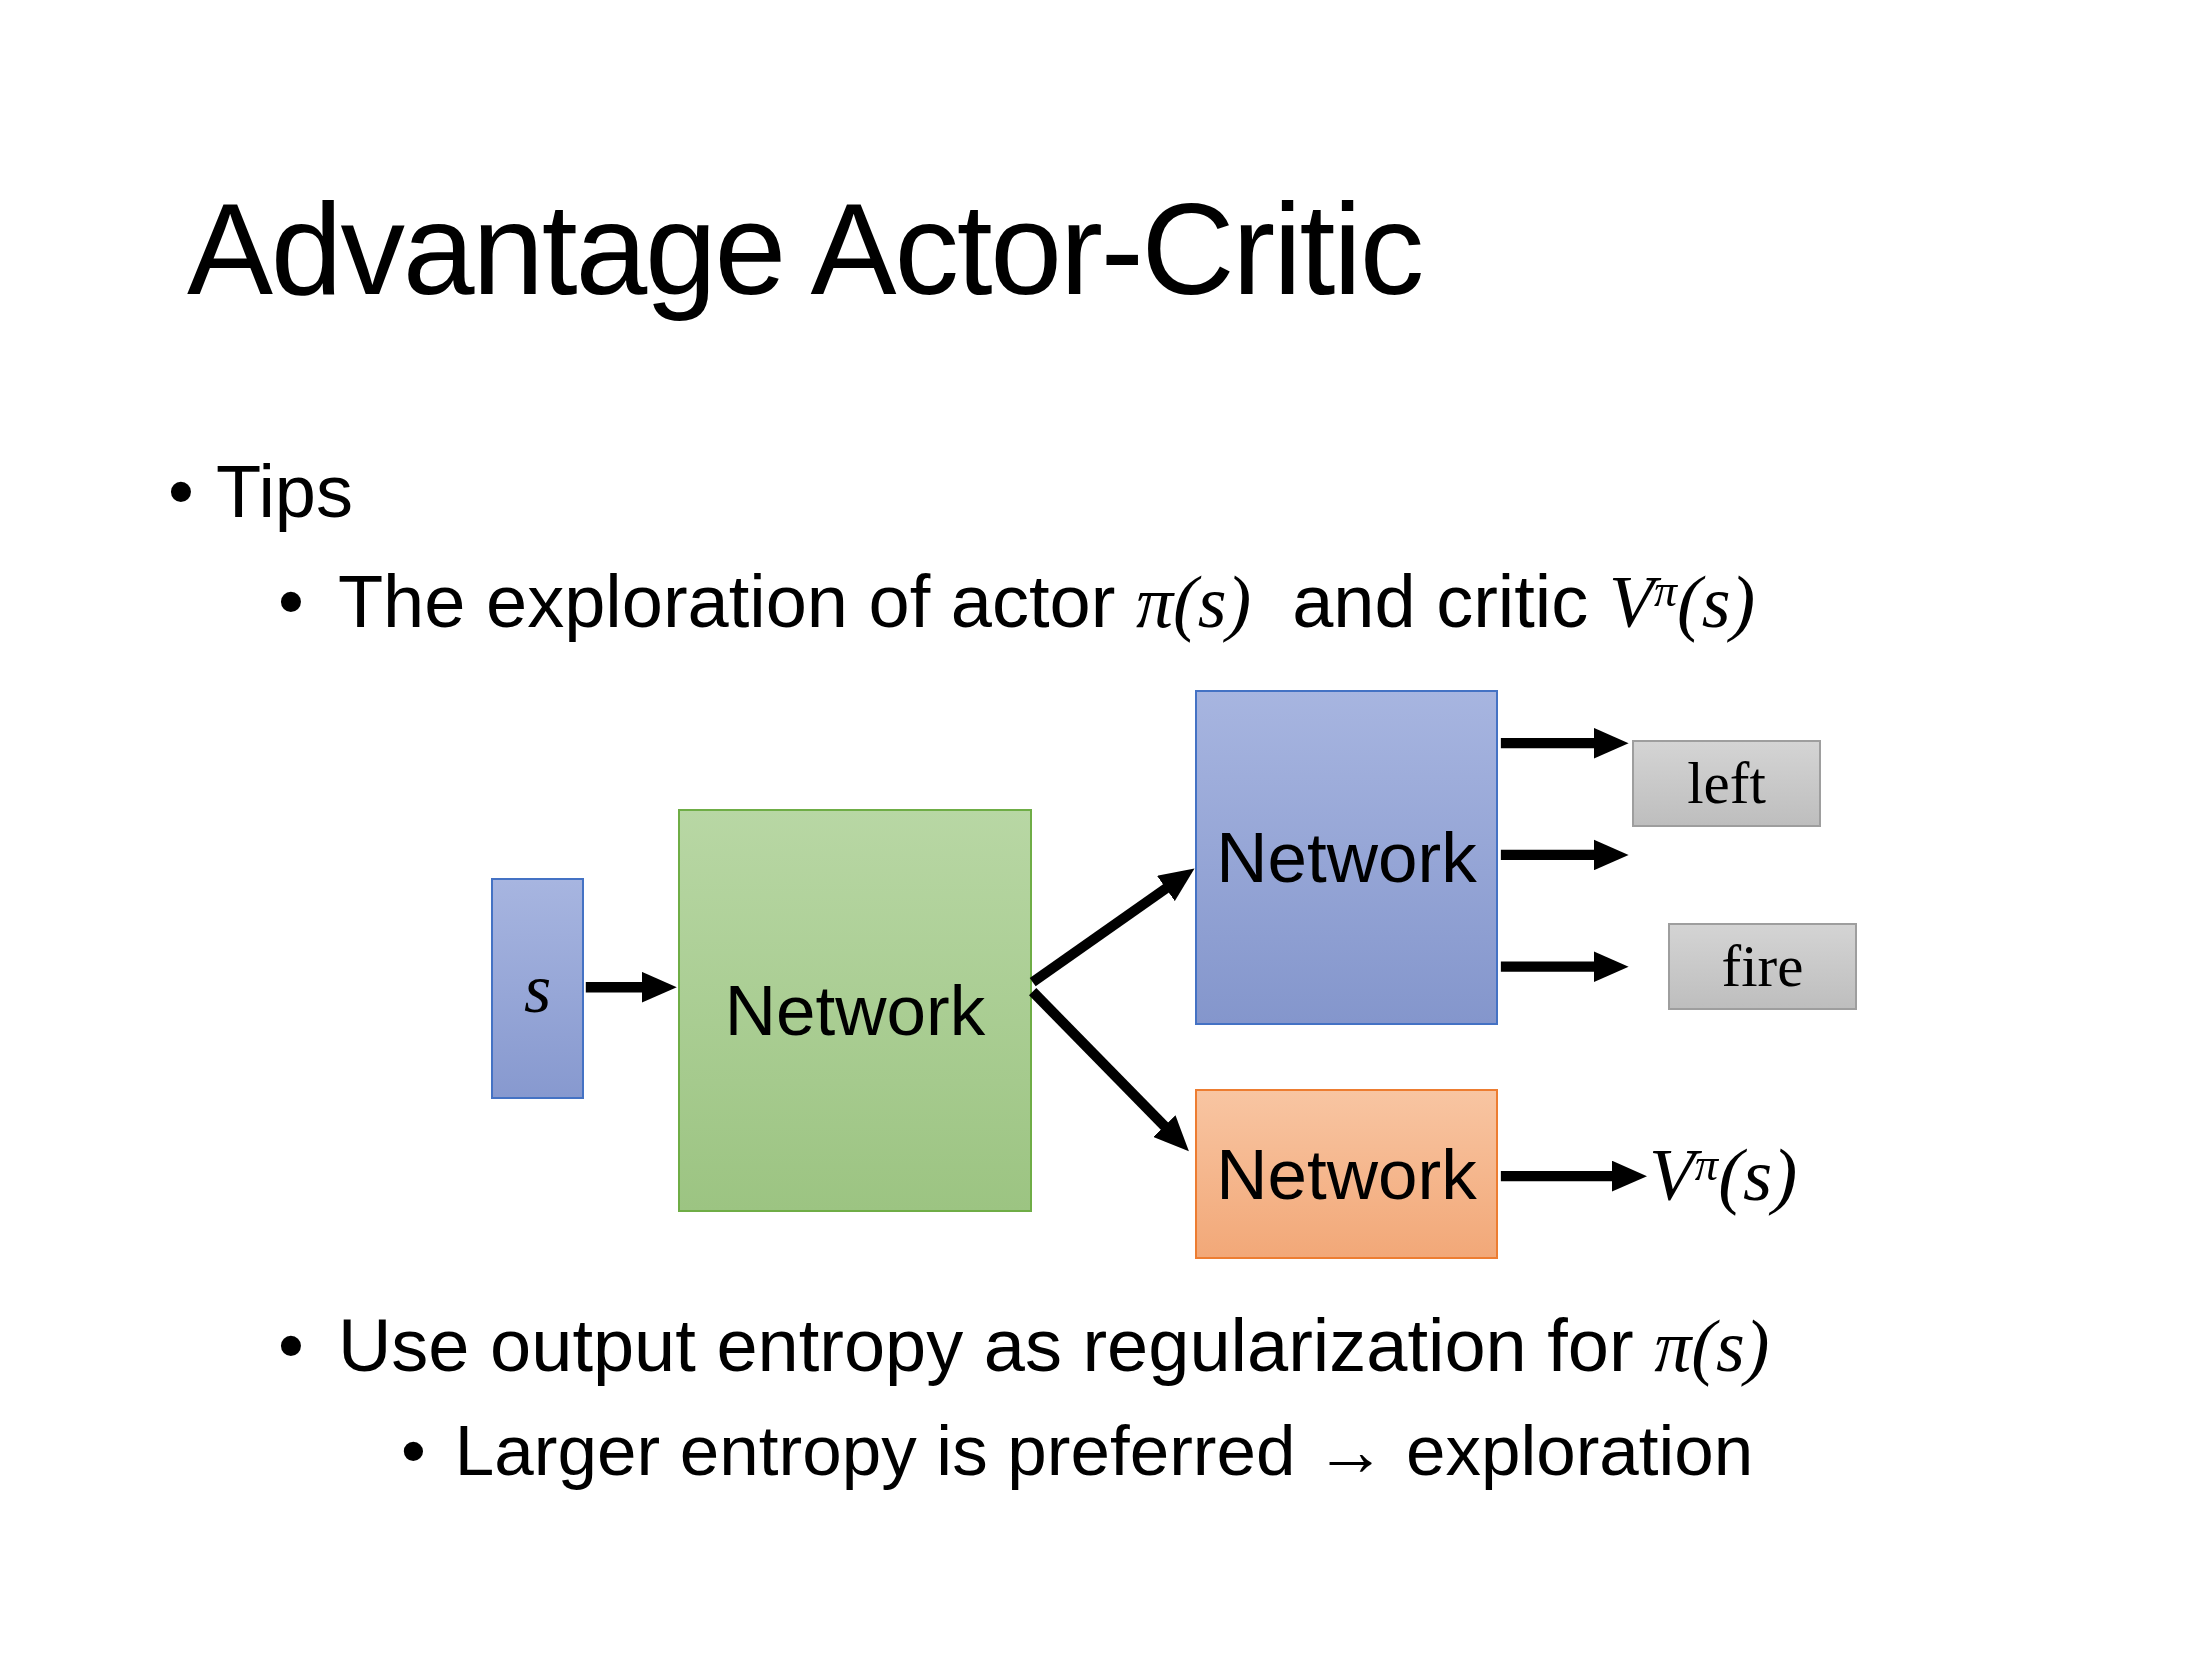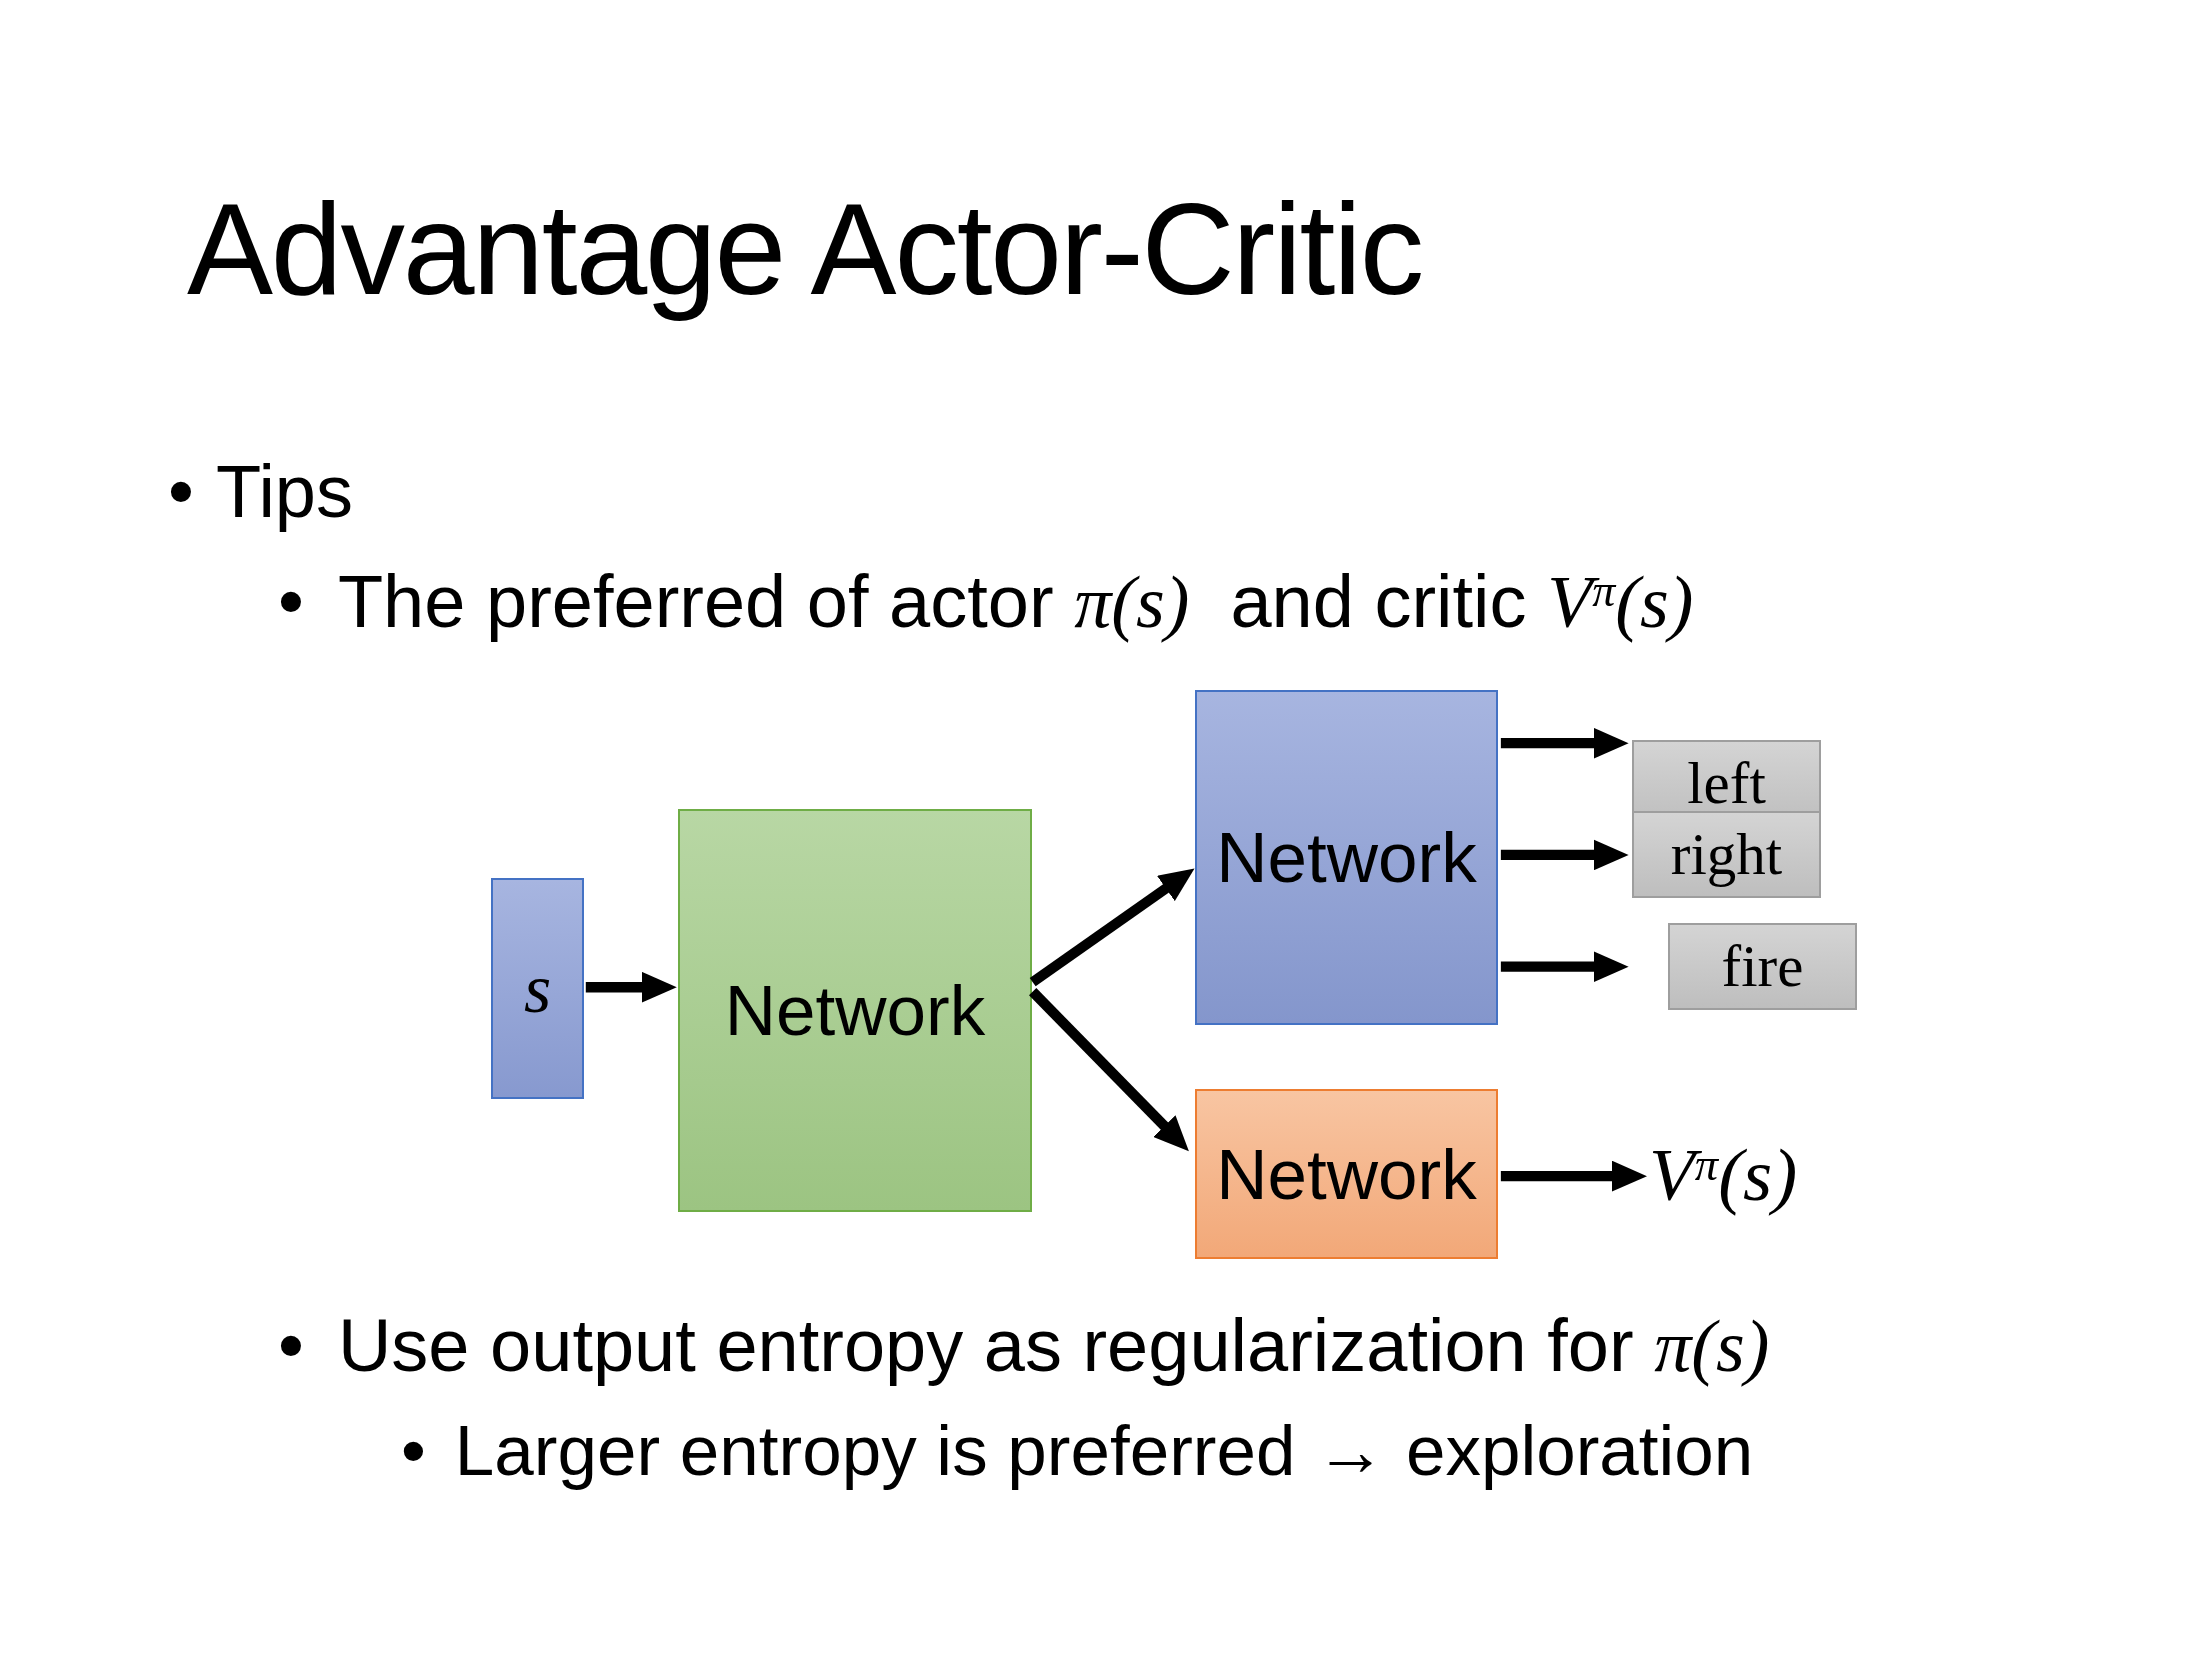--- a/index.html
+++ b/index.html
@@ -83,21 +83,21 @@
 
   <div class="title">Advantage Actor-Critic</div>
 
   <div class="row body-text" style="left:168px;top:447px;">
     <span class="bullet gap1">•</span>
     <span>Tips</span>
   </div>
 
   <div class="row body-text" style="left:278px;top:557px;">
     <span class="bullet gap2">•</span>
-    <span><span>The preferred of actor </span><span class="math">π(s)</span><span>  and critic </span><span class="math">V</span><span class="supscript">π</span><span class="math">(s)</span></span>
+    <span><span>The exploration of actor </span><span class="math">π(s)</span><span>  and critic </span><span class="math">V</span><span class="supscript">π</span><span class="math">(s)</span></span>
   </div>
 
 
   <div class="box state-box">
     <span class="state-label">s</span>
   </div>
 
   <div class="box shared-box">
     <span class="netlabel">Network</span>
   </div>
@@ -105,23 +105,20 @@
   <div class="box actor-box">
     <span class="netlabel">Network</span>
   </div>
 
   <div class="box critic-box">
     <span class="netlabel">Network</span>
   </div>
 
   <div class="box action-box action-left">
     <span class="action-label">left</span>
-  </div>
-  <div class="box action-box action-right">
-    <span class="action-label">right</span>
   </div>
   <div class="box action-box action-fire">
     <span class="action-label">fire</span>
   </div>
 
   <div class="value-output"><span>V</span><span class="supscript">π</span><span>(s)</span></div>
 
   <div class="row body-text" style="left:278px;top:1301px;">
     <span class="bullet gap2">•</span>
     <span><span>Use output entropy as regularization for </span><span class="math">π(s)</span></span>

